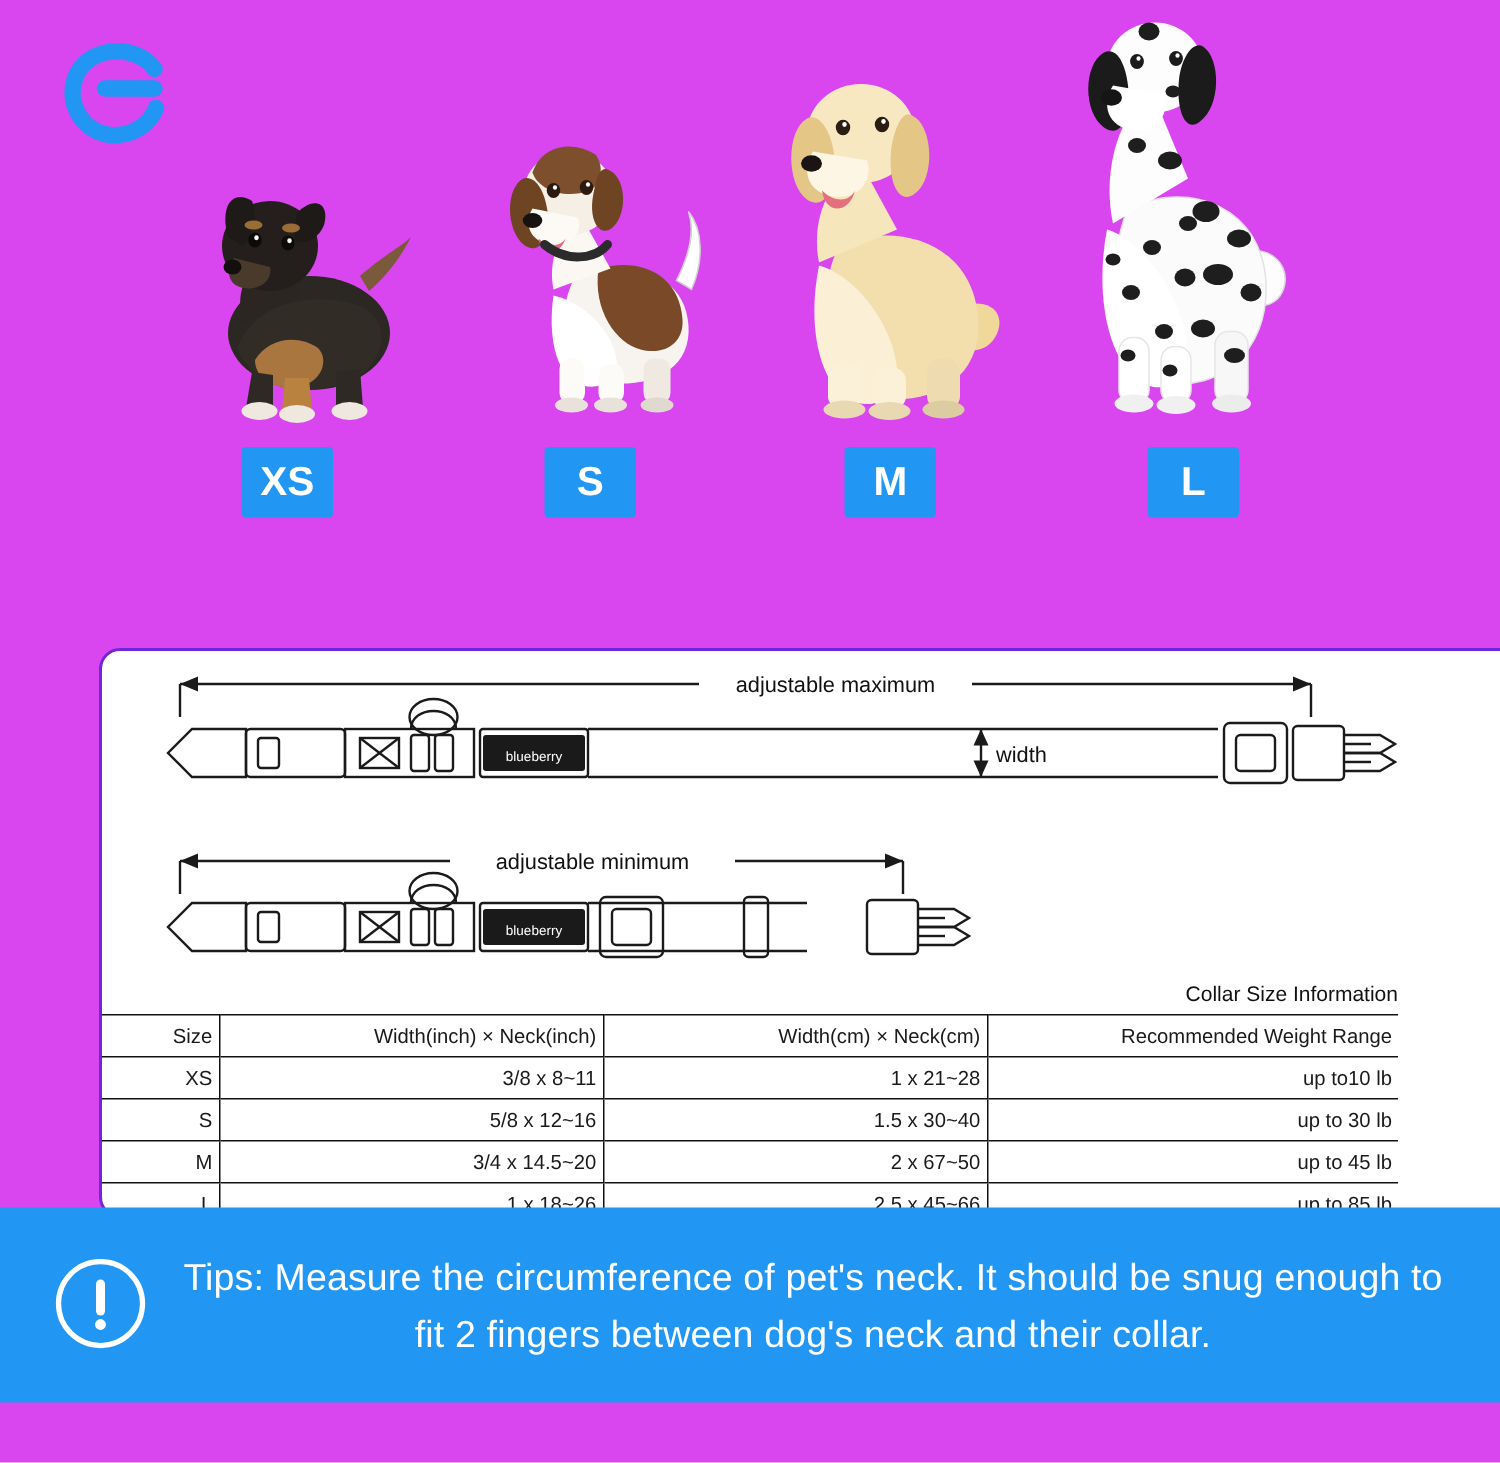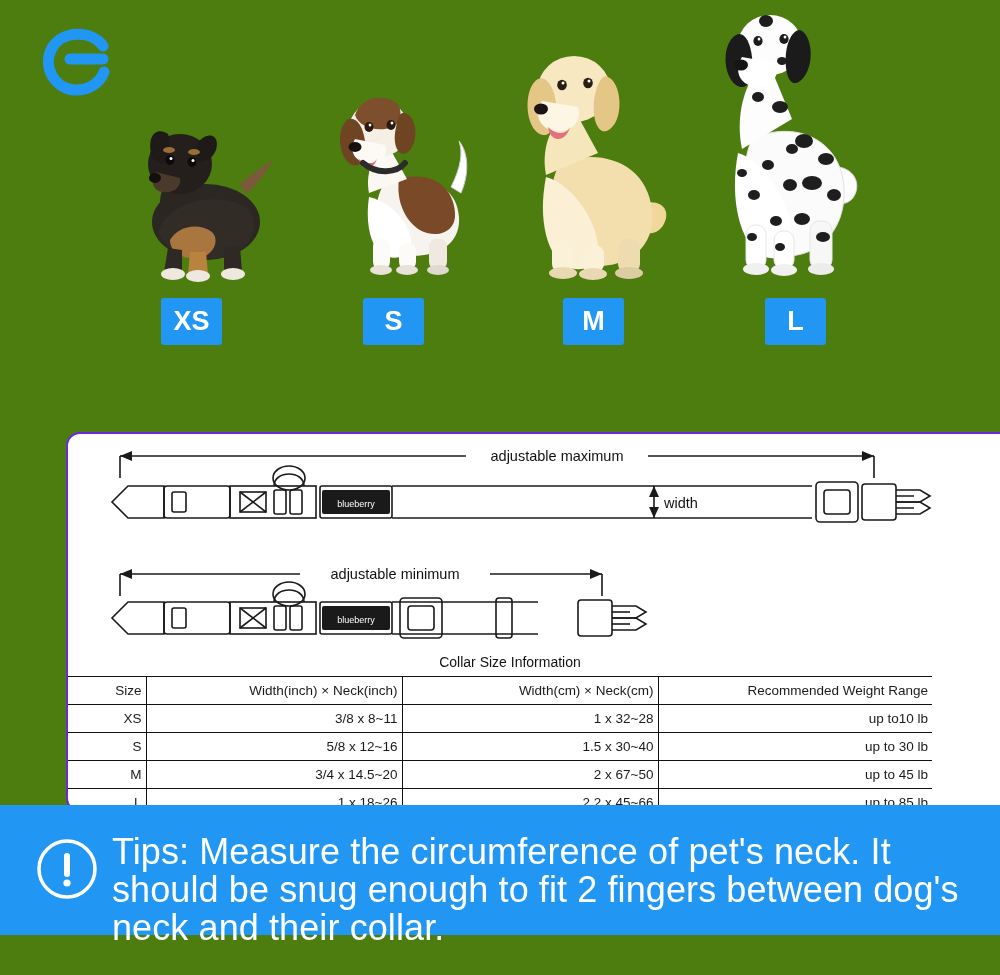--- a/index.html
+++ b/index.html
@@ -3,21 +3,21 @@
 <meta charset="utf-8">
 <style>
   * { box-sizing: border-box; }
   html, body {
     margin: 0; padding: 0;
     width: 1000px; height: 975px;
     background: #ffffff;
     font-family: "Liberation Sans", sans-serif;
     overflow: hidden;
   }
-  .page { position: relative; width: 1000px; height: 975px; background: #4d7c0f; }
+  .page { position: relative; width: 1000px; height: 975px; background: #d946ef; }
 
   
   .logo {
     position: absolute; left: 40px; top: 26px;
     width: 72px; height: 70px;
   }
 
   
   .dog-row {
     position: absolute; left: 0; top: 0; width: 1000px; height: 300px;
@@ -60,21 +60,21 @@
     position: absolute; left: 0; top: 214px; width: 864px;
   }
   table.sizes {
     width: 864px;
     border-collapse: collapse;
     font-size: 13.5px;
     color: #1a1a1a;
   }
   table.sizes caption {
     caption-side: top;
-    text-align: center;
+    text-align: right;
     padding: 6px 0 6px 20px;
     font-size: 14px;
     color: #111;
   }
   table.sizes th, table.sizes td {
     border-top: 1px solid #111;
     border-right: 1px solid #111;
     padding: 6px 4px;
     text-align: right;
     font-weight: 400;
@@ -96,23 +96,23 @@
     background: #2196f3;
     color: #ffffff;
   }
   .tips-icon {
     position: absolute; left: 36px; top: 33px;
     width: 62px; height: 62px;
   }
   .tips-text {
     position: absolute; left: 112px; top: 28px;
     width: 860px;
-    font-size: 36px;
+    font-size: 25px;
     line-height: 38px;
-    text-align: left;
+    text-align: center;
     letter-spacing: .1px;
   }
 </style>
 </head>
 <body>
 
 <div class="page">
 
   <div class="logo">
     <svg viewBox="0 0 72 70" width="72" height="70">
@@ -397,39 +397,39 @@
             <th class="col-size">Size</th>
             <th class="col-inch">Width(inch)  ×  Neck(inch)</th>
             <th class="col-cm">Width(cm)  ×  Neck(cm)</th>
             <th class="col-wt">Recommended Weight Range</th>
           </tr>
         </thead>
         <tbody>
           <tr>
             <td>XS</td>
             <td>3/8 x 8~11</td>
-            <td>1 x 32~28</td>
+            <td>1 x 21~28</td>
             <td>up to10 lb</td>
           </tr>
           <tr>
             <td>S</td>
             <td>5/8 x 12~16</td>
             <td>1.5 x 30~40</td>
             <td>up to 30 lb</td>
           </tr>
           <tr>
             <td>M</td>
             <td>3/4 x 14.5~20</td>
             <td>2 x 67~50</td>
             <td>up to 45 lb</td>
           </tr>
           <tr>
             <td>L</td>
             <td>1 x 18~26</td>
-            <td>2.2 x 45~66</td>
+            <td>2.5 x 45~66</td>
             <td>up to 85 lb</td>
           </tr>
         </tbody>
       </table>
     </div>
   </div>
 
   <div class="tips">
     <div class="tips-icon">
       <svg viewBox="0 0 62 62" width="62" height="62">

